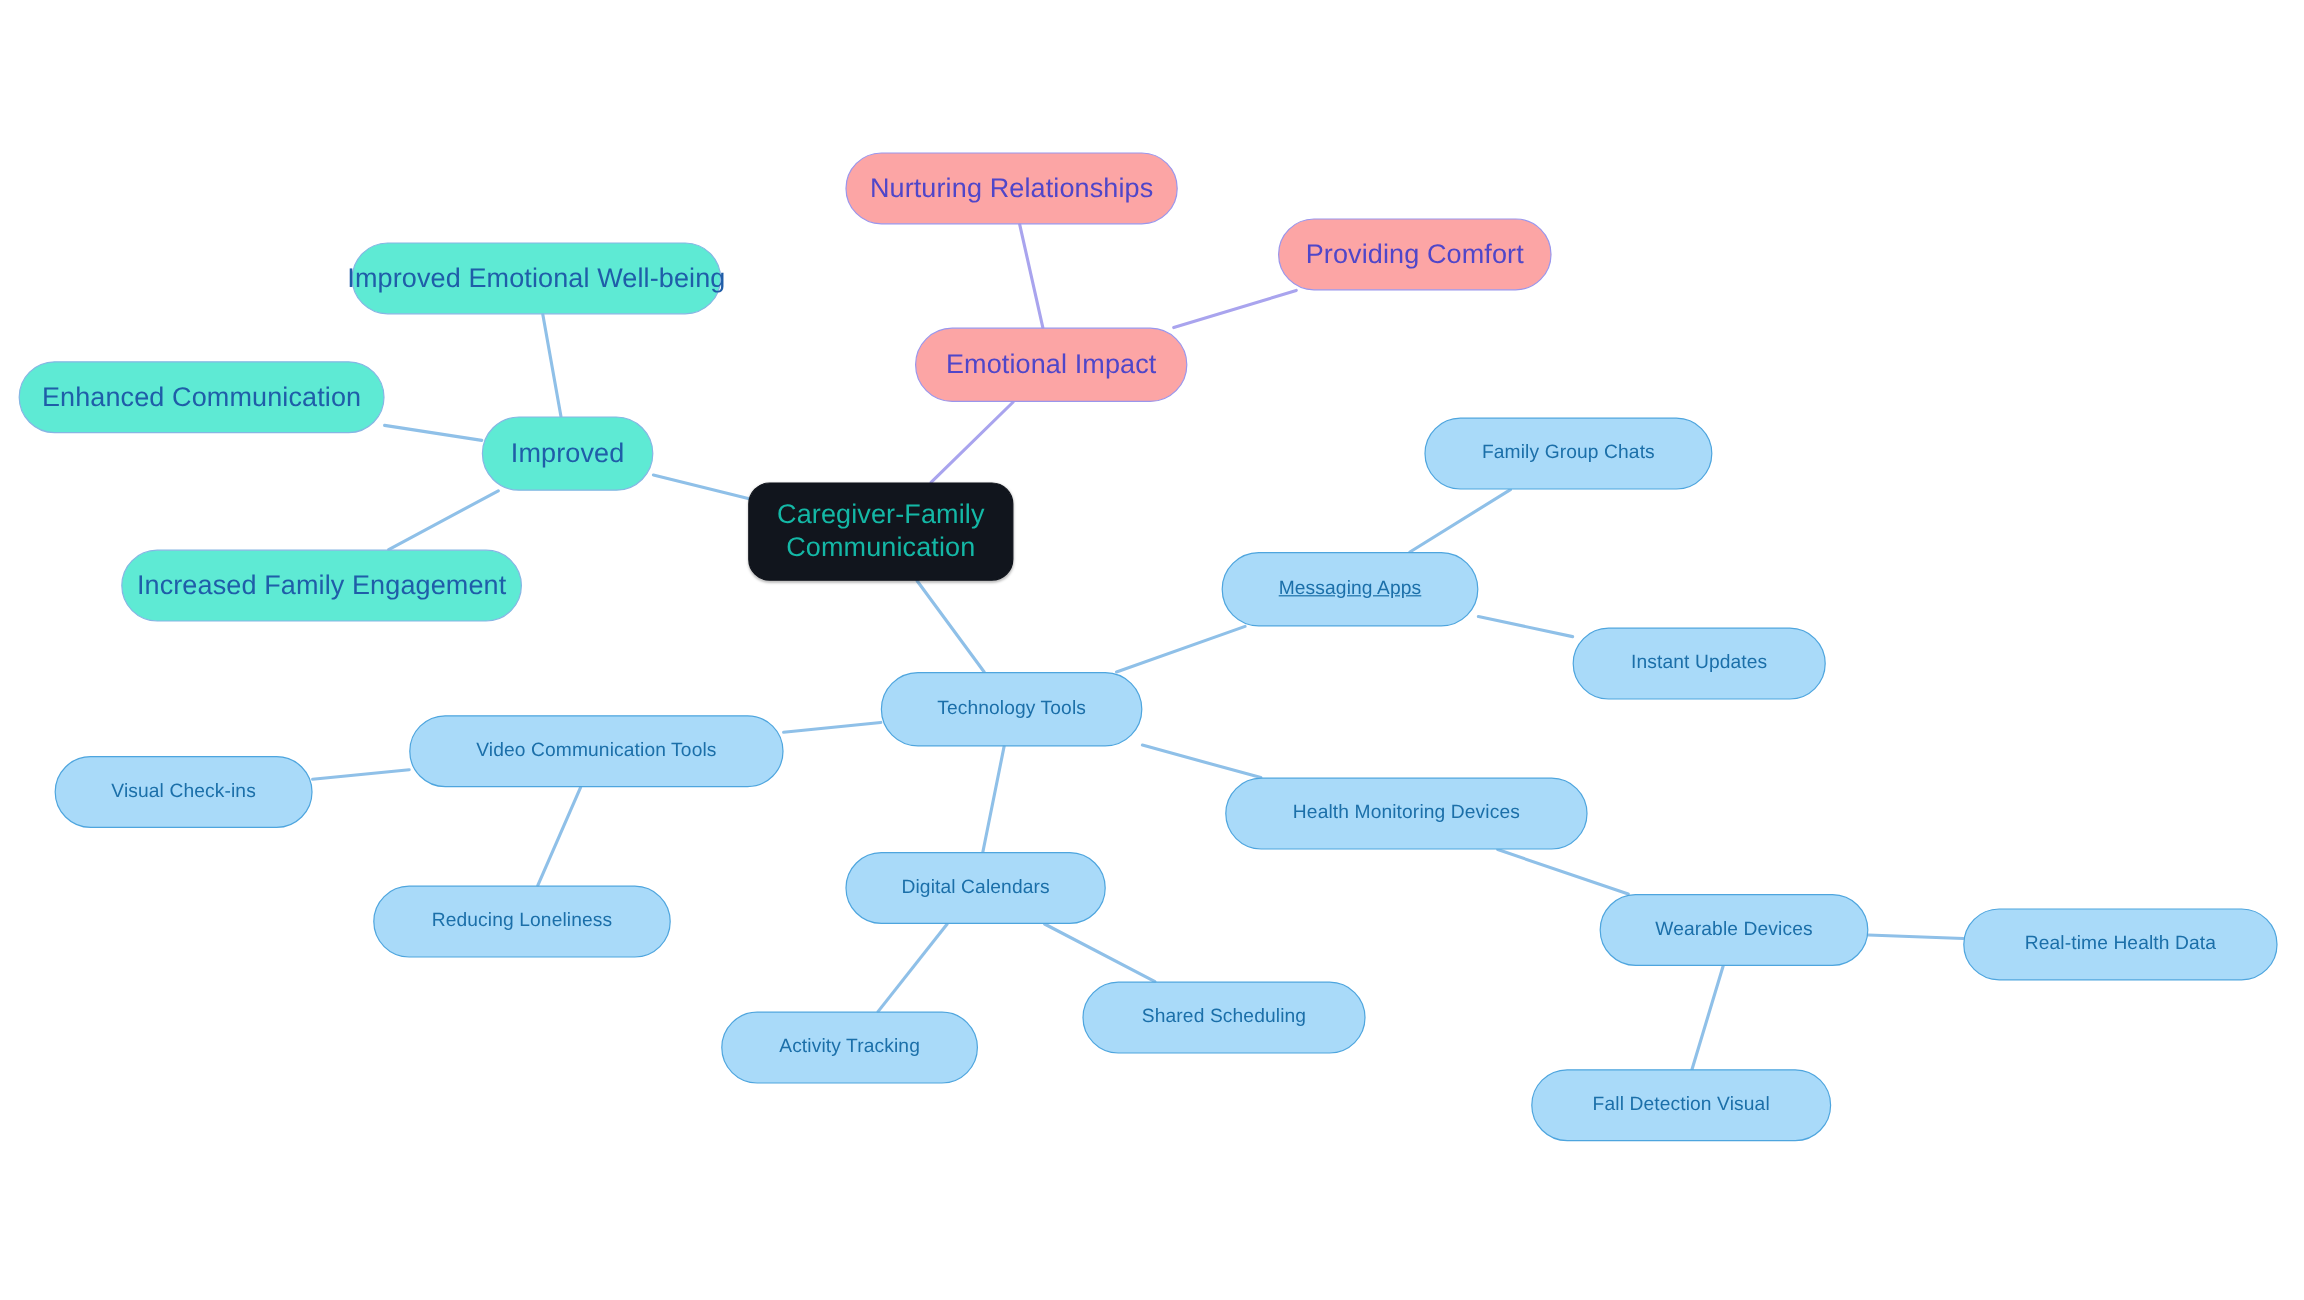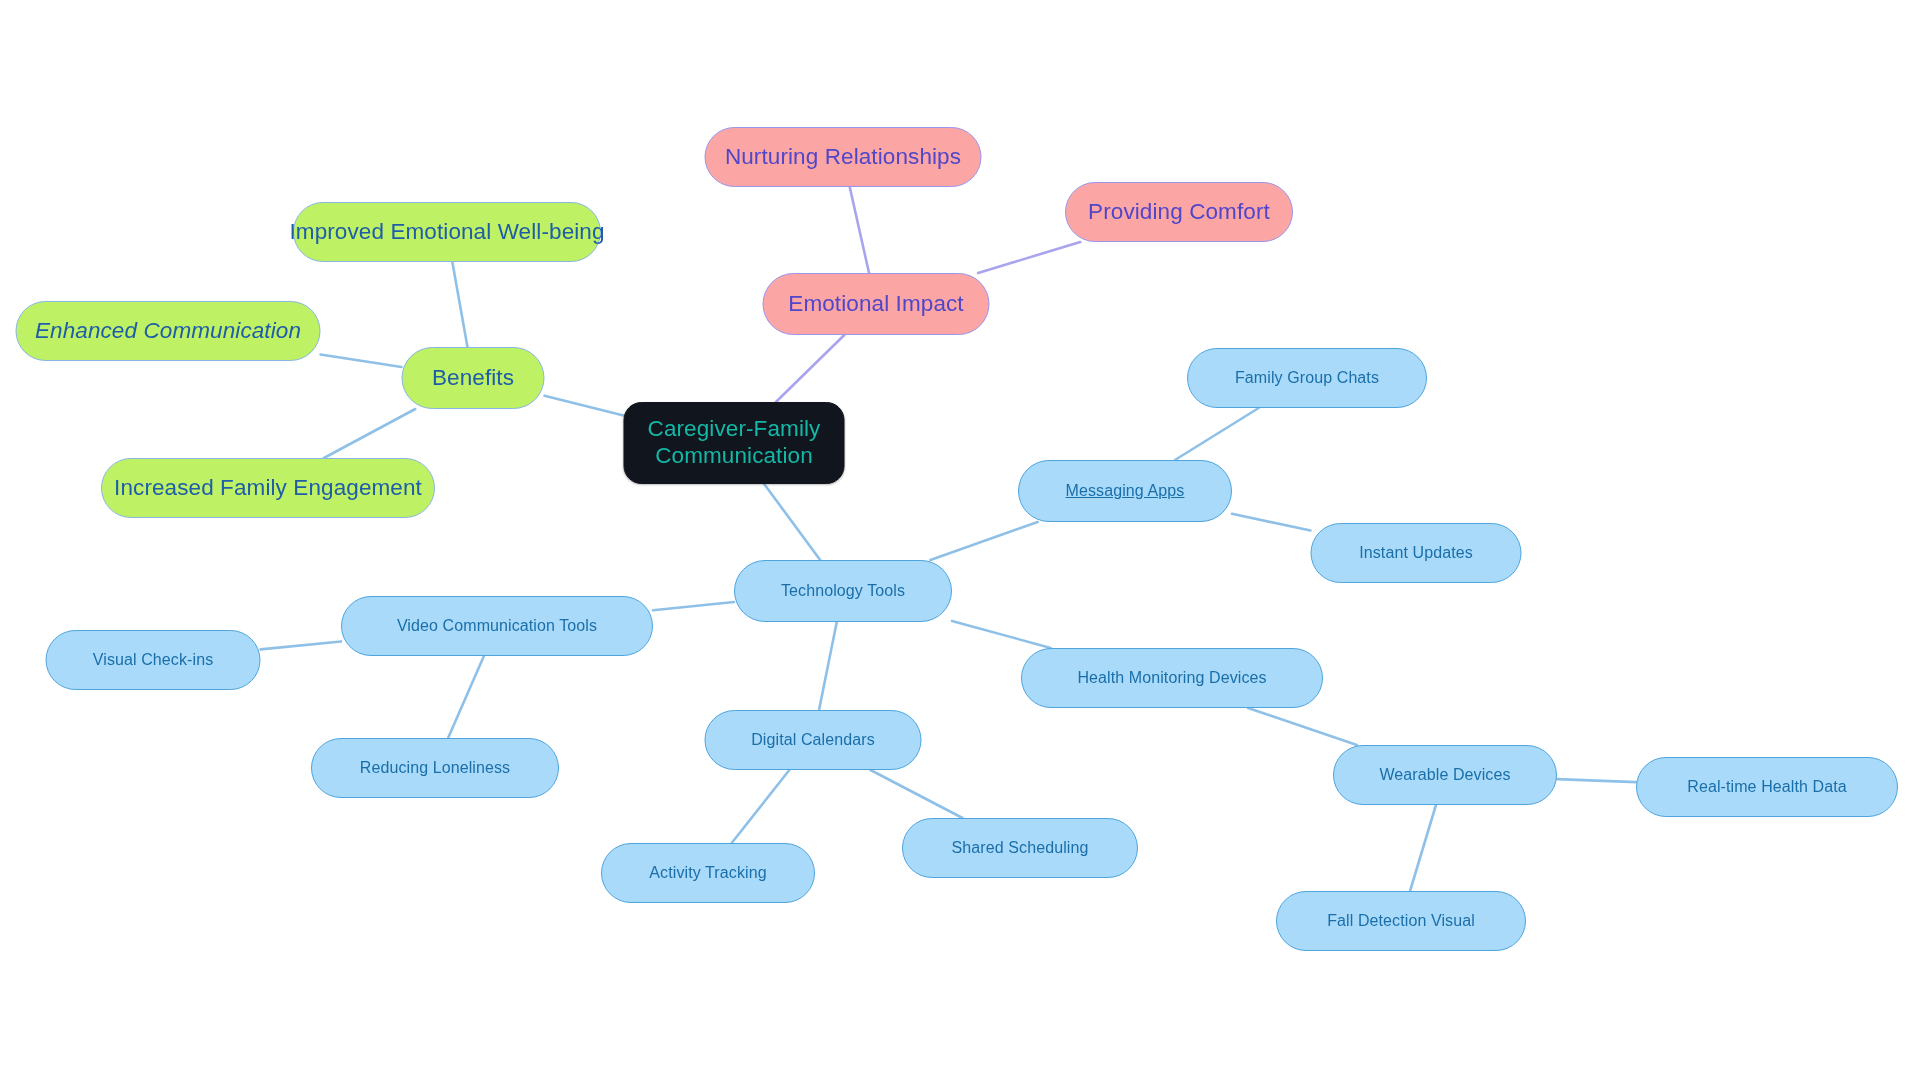--- a/index.html
+++ b/index.html
@@ -42,21 +42,21 @@
     background: #11151d;
     border-color: #11151d;
     color: #14b8a6;
     font-size: 22.5px;
     border-radius: 18px;
     padding: 0 18px;
     box-shadow: 0 1px 2px rgba(0,0,0,0.25);
   }
   
   .node.pale {
-    background: #bef264;
+    background: #5eead4;
     border-color: #86b6e4;
     color: #1f5da8;
     font-size: 22.5px;
   }
   
   .node.purple {
     background: #fca5a5;
     border-color: #9a96ec;
     color: #4f46c9;
     font-size: 22.5px;
@@ -92,23 +92,23 @@
       <line x1="734.00" y1="602.03" x2="653.00" y2="610.22" stroke="#8fc0e8" stroke-width="2.6" stroke-linecap="round"></line>
       <line x1="341.00" y1="641.42" x2="260.50" y2="649.38" stroke="#8fc0e8" stroke-width="2.6" stroke-linecap="round"></line>
       <line x1="483.90" y1="656.00" x2="448.10" y2="738.00" stroke="#8fc0e8" stroke-width="2.6" stroke-linecap="round"></line>
       <line x1="836.76" y1="622.00" x2="819.04" y2="710.00" stroke="#8fc0e8" stroke-width="2.6" stroke-linecap="round"></line>
       <line x1="789.32" y1="770.00" x2="731.68" y2="843.00" stroke="#8fc0e8" stroke-width="2.6" stroke-linecap="round"></line>
       <line x1="870.50" y1="770.00" x2="962.50" y2="818.00" stroke="#8fc0e8" stroke-width="2.6" stroke-linecap="round"></line>
     </svg>
   <div id="nodes">
       <div class="node root" style="left: 734px; top: 443px; width: 221px; height: 82px;">Caregiver-Family
 Communication</div>
-      <div class="node pale" style="left: 473px; top: 378px; width: 143px; height: 62px;">Benefits</div>
+      <div class="node pale" style="left: 473px; top: 378px; width: 143px; height: 62px;">Improved</div>
       <div class="node pale" style="left: 447px; top: 232px; width: 308px; height: 60px;">Improved Emotional Well-being</div>
-      <div class="node pale" style="left: 168px; top: 331px; width: 305px; height: 60px; font-style: italic;">Enhanced Communication</div>
+      <div class="node pale" style="left: 168px; top: 331px; width: 305px; height: 60px;">Enhanced Communication</div>
       <div class="node pale" style="left: 268px; top: 488px; width: 334px; height: 60px;">Increased Family Engagement</div>
       <div class="node purple" style="left: 876px; top: 304px; width: 227px; height: 62px;">Emotional Impact</div>
       <div class="node purple" style="left: 843px; top: 157px; width: 277px; height: 60px;">Nurturing Relationships</div>
       <div class="node purple" style="left: 1179px; top: 212px; width: 228px; height: 60px;">Providing Comfort</div>
       <div class="node blue" style="left: 843px; top: 591px; width: 218px; height: 62px;">Technology Tools</div>
       <div class="node blue" style="left: 1125px; top: 491px; width: 214px; height: 62px; text-decoration: underline;">Messaging Apps</div>
       <div class="node blue" style="left: 1307px; top: 378px; width: 240px; height: 60px;">Family Group Chats</div>
       <div class="node blue" style="left: 1416px; top: 553px; width: 211px; height: 60px;">Instant Updates</div>
       <div class="node blue" style="left: 1172px; top: 678px; width: 302px; height: 60px;">Health Monitoring Devices</div>
       <div class="node blue" style="left: 1445px; top: 775px; width: 224px; height: 60px;">Wearable Devices</div>

